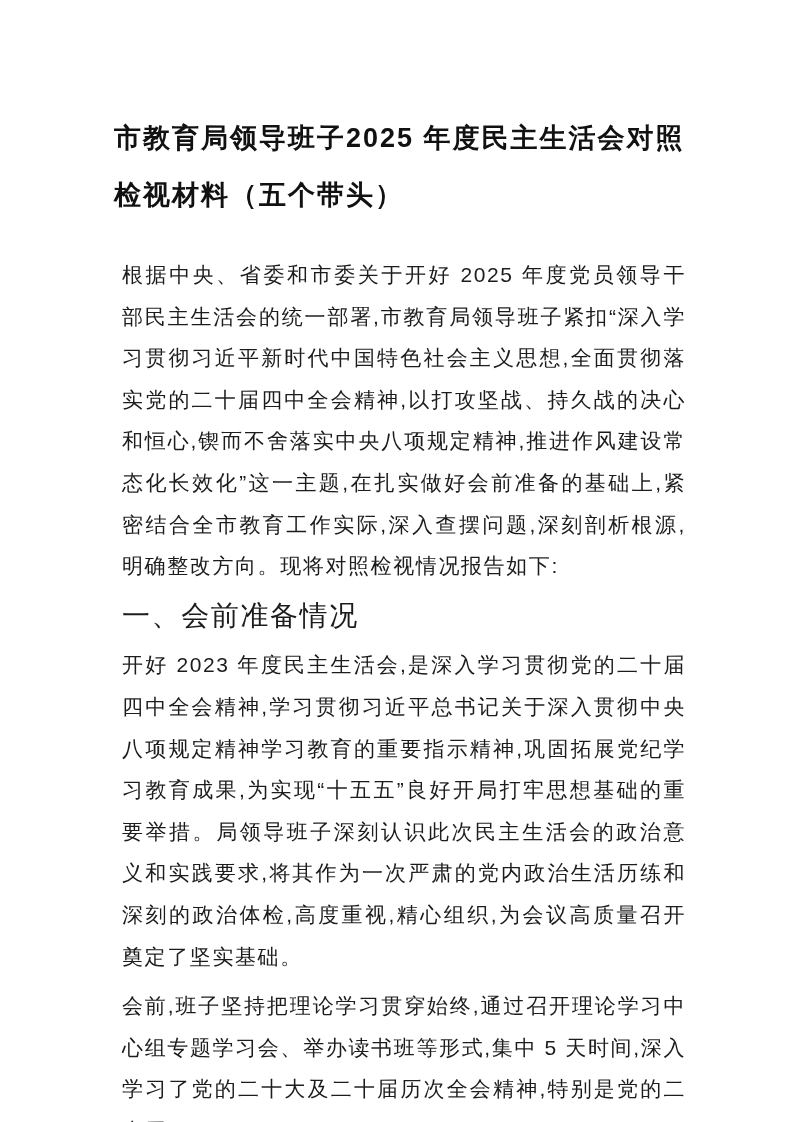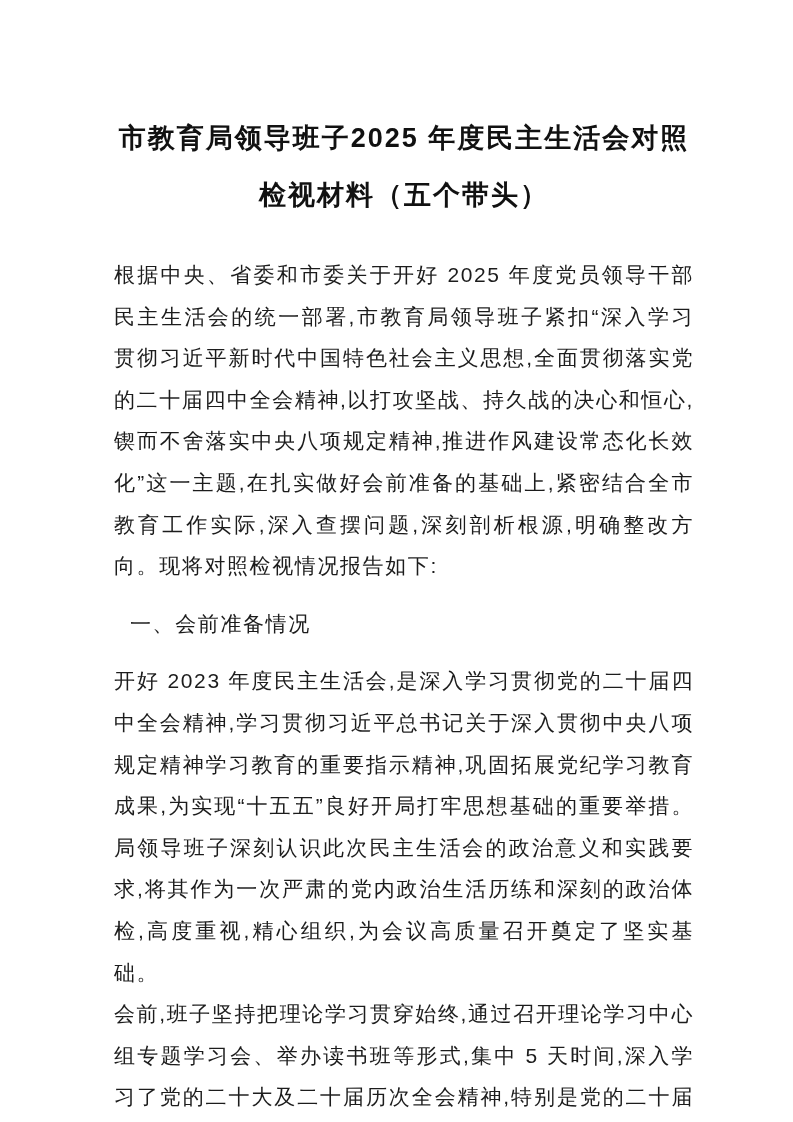--- a/index.html
+++ b/index.html
@@ -15,40 +15,39 @@
       box-sizing: border-box;
       padding: 110px 99px 0 114px;
       overflow: hidden;
       font-family: "Liberation Sans", serif;
       color: #1c1c1c;
     }
     .doc-title {
       font-size: 27px;
       font-weight: bold;
       color: #111111;
-      text-align: center;
       line-height: 57px;
       letter-spacing: 2px;
       margin: 0 0 30px 0;
       font-family: "Liberation Sans", serif;
     }
     .doc-body {
       font-size: 21px;
       line-height: 41.6px;
     }
     .para {
-      margin: 0;
+      margin: 8px;
       text-align: justify;
       text-justify: inter-ideograph;
       letter-spacing: 1.6px;
       word-break: break-all;
     }
     .section-heading {
-      margin: 16px;
-      font-size: 21px;
+      margin: 8px;
+      font-size: 28px;
       font-weight: normal;
       letter-spacing: 1.6px;
       line-height: 41.6px;
     }
   </style>
 </head>
 <body>
 
 <div class="page">
   <h1 class="doc-title">市教育局领导班子2025 年度民主生活会对照检视材料（五个带头）</h1>

